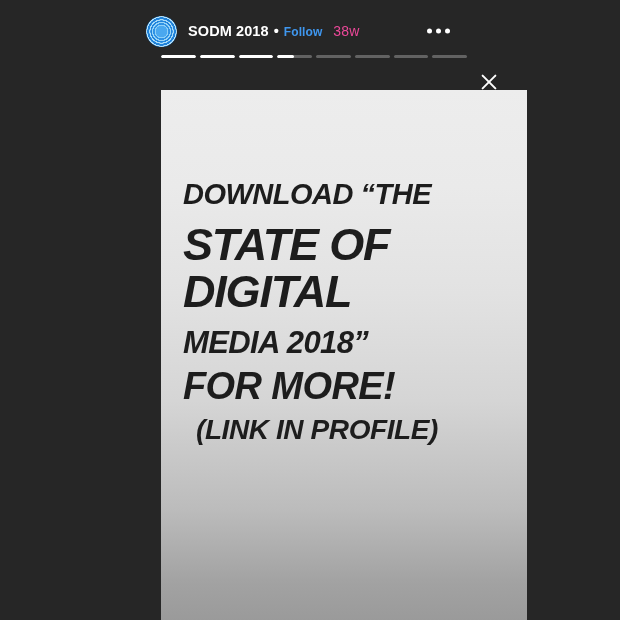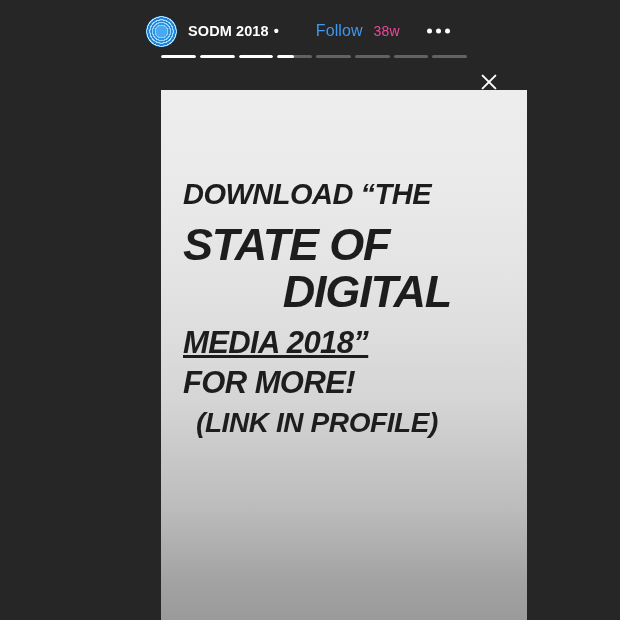--- a/index.html
+++ b/index.html
@@ -80,25 +80,24 @@
 
   .dot-sep {
     color: #ffffff;
     font-size: 14.5px;
     font-weight: bold;
     margin: 0 5px;
   }
 
   .follow-link {
     color: #3f97ef;
-    font-size: 16px;
-    font-weight: normal;
+    font-size: 12px;
+    font-weight: bold;
     letter-spacing: 0.1px;
     cursor: pointer;
-    margin-left: 32px;
   }
 
   .timestamp {
     color: #ec4899;
     font-size: 14px;
     font-weight: normal;
     margin-left: 11px;
     letter-spacing: 0.2px;
   }
 
@@ -183,23 +182,23 @@
     font-weight: bold;
     font-style: italic;
     text-transform: uppercase;
     white-space: nowrap;
     letter-spacing: -0.5px;
     line-height: 1.0;
   }
 
   .line-0 { font-size: 29px; margin-bottom: 13px; }
   .line-1 { font-size: 45px; margin-bottom: 2px; letter-spacing: -1.2px; }
-  .line-2 { font-size: 45px; margin-bottom: 13px; letter-spacing: -1.2px; text-align: right; }
-  .line-3 { font-size: 31px; margin-bottom: 9px; letter-spacing: -0.6px; text-decoration: underline; }
-  .line-4 { font-size: 31px; margin-bottom: 11px; letter-spacing: -0.6px; }
+  .line-2 { font-size: 45px; margin-bottom: 13px; letter-spacing: -1.2px; }
+  .line-3 { font-size: 31px; margin-bottom: 9px; letter-spacing: -0.6px; }
+  .line-4 { font-size: 38px; margin-bottom: 11px; letter-spacing: -0.6px; }
   .line-5 { font-size: 28px; letter-spacing: -0.4px; text-align: center; }
 
   
   .close-button {
     position: absolute;
     left: 476px;
     top: 69px;
     width: 26px;
     height: 26px;
     cursor: pointer;

